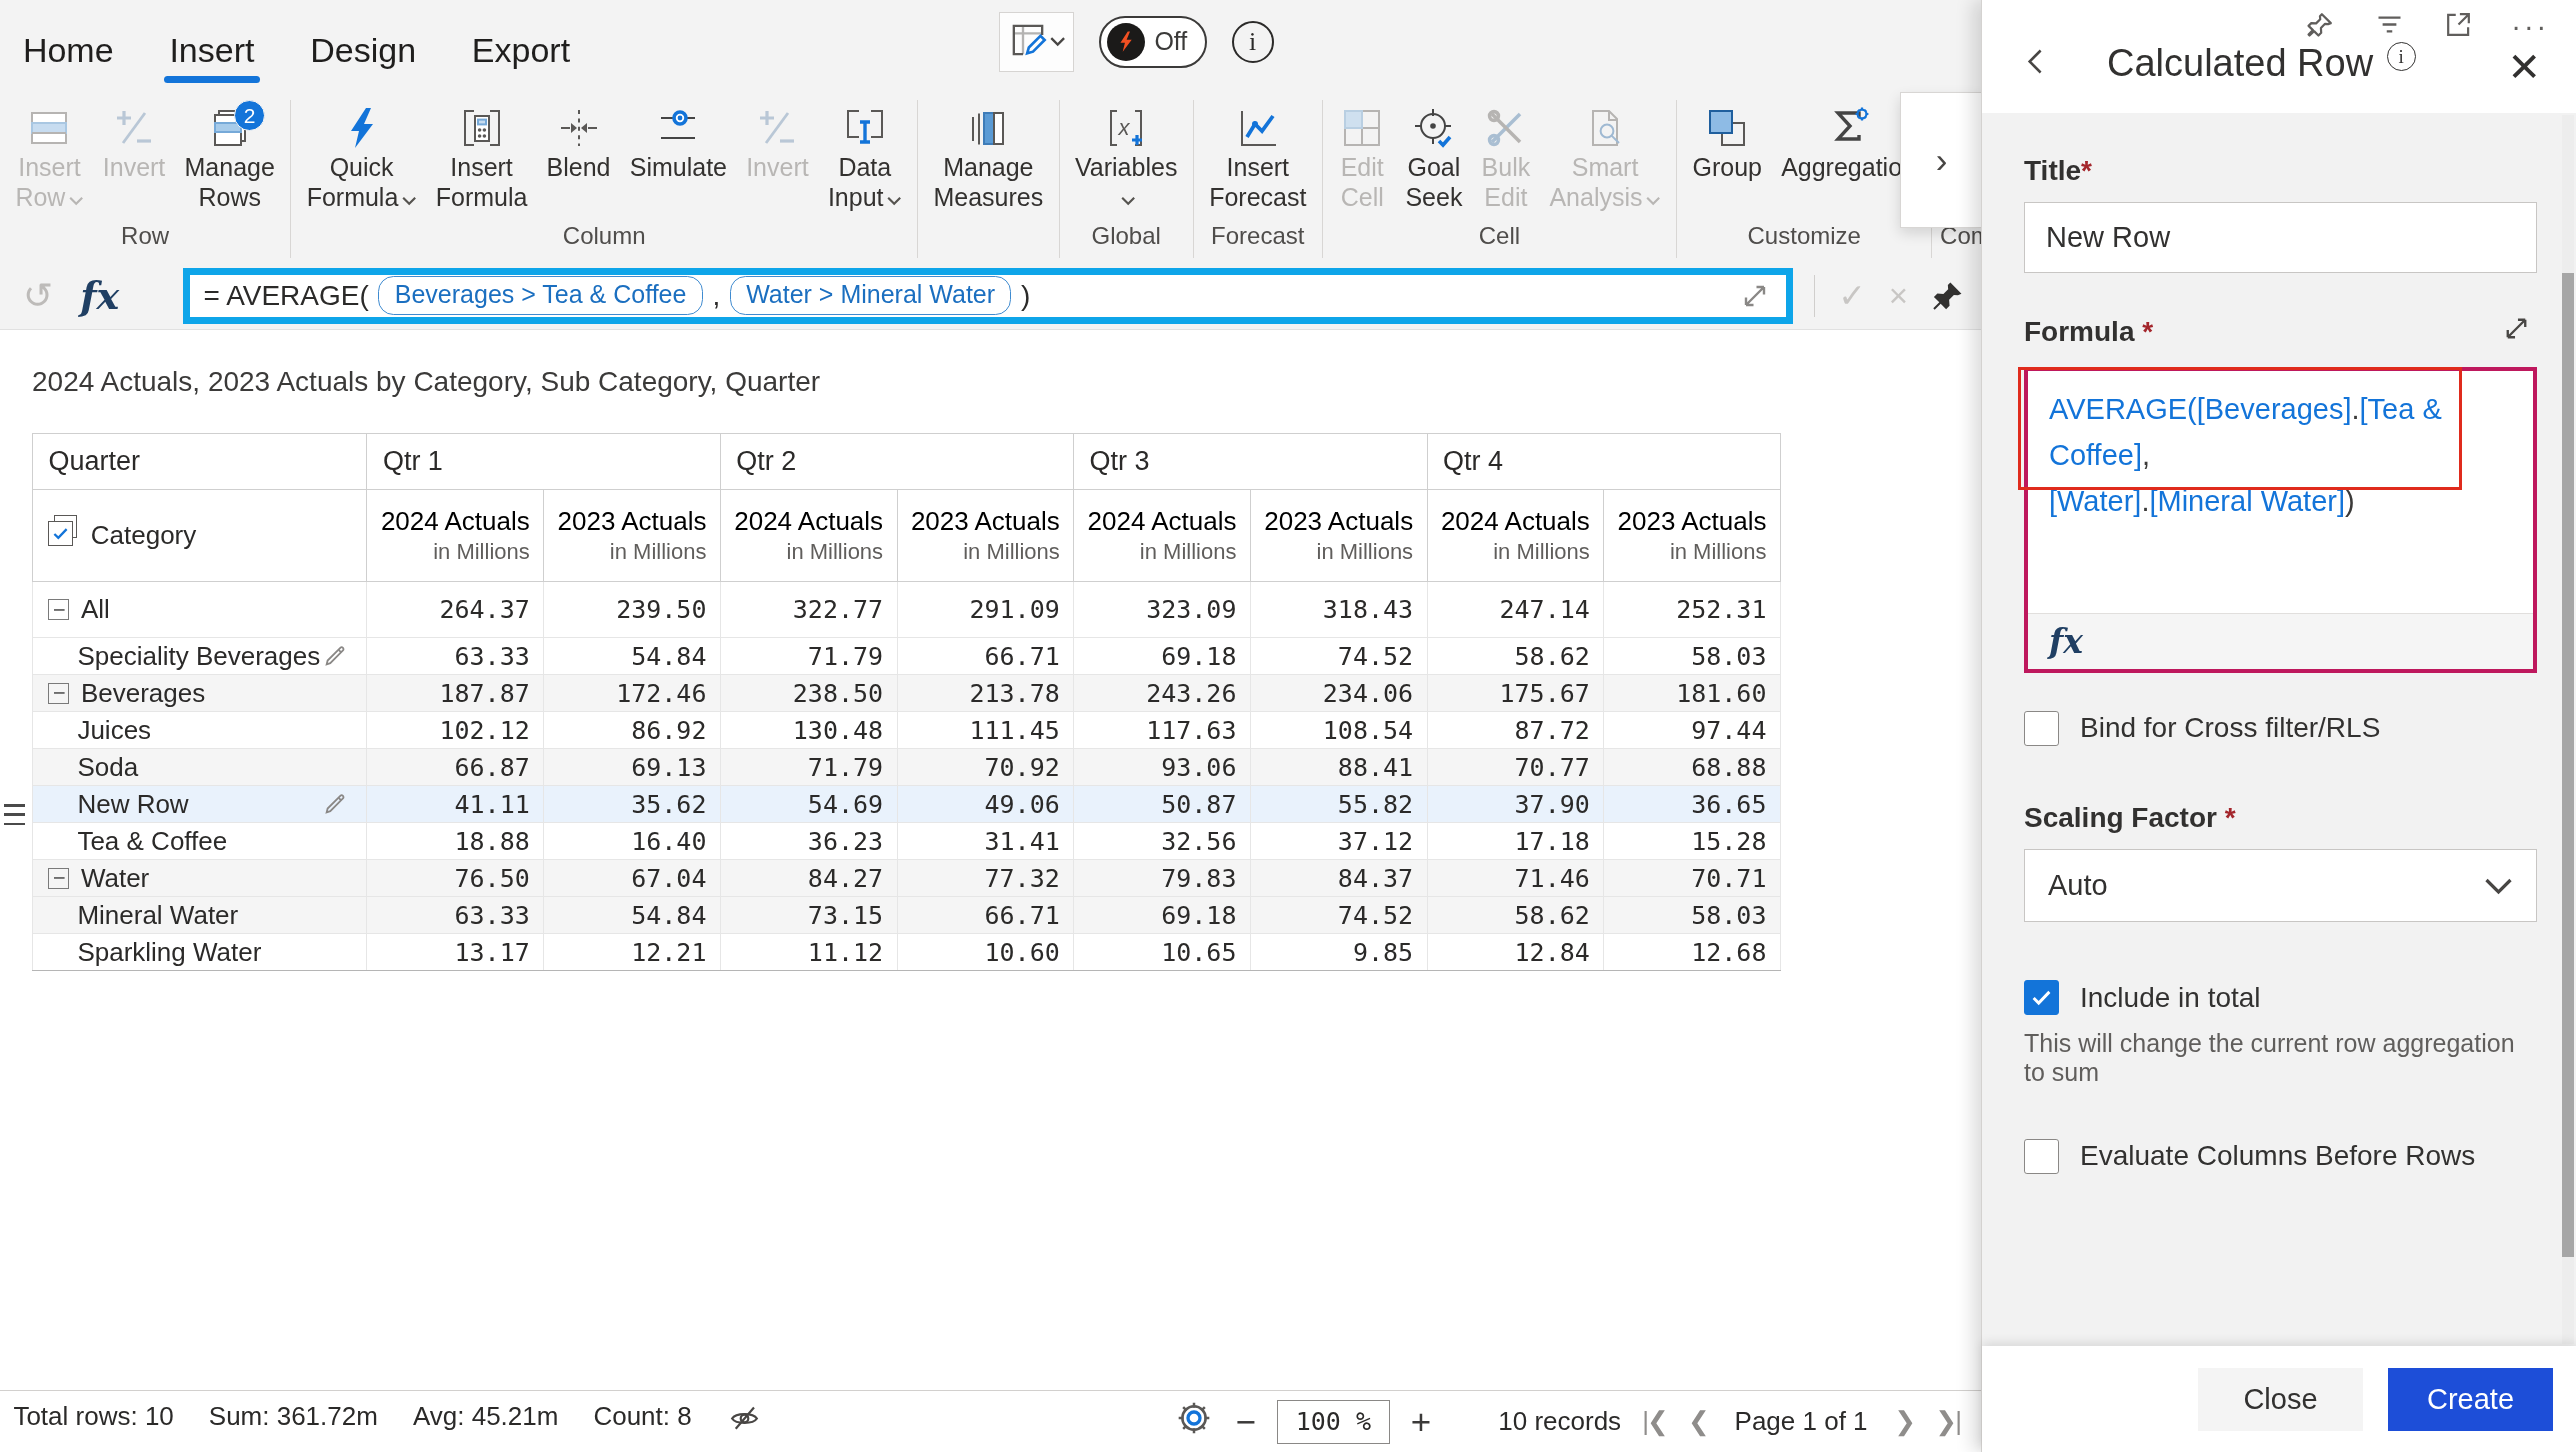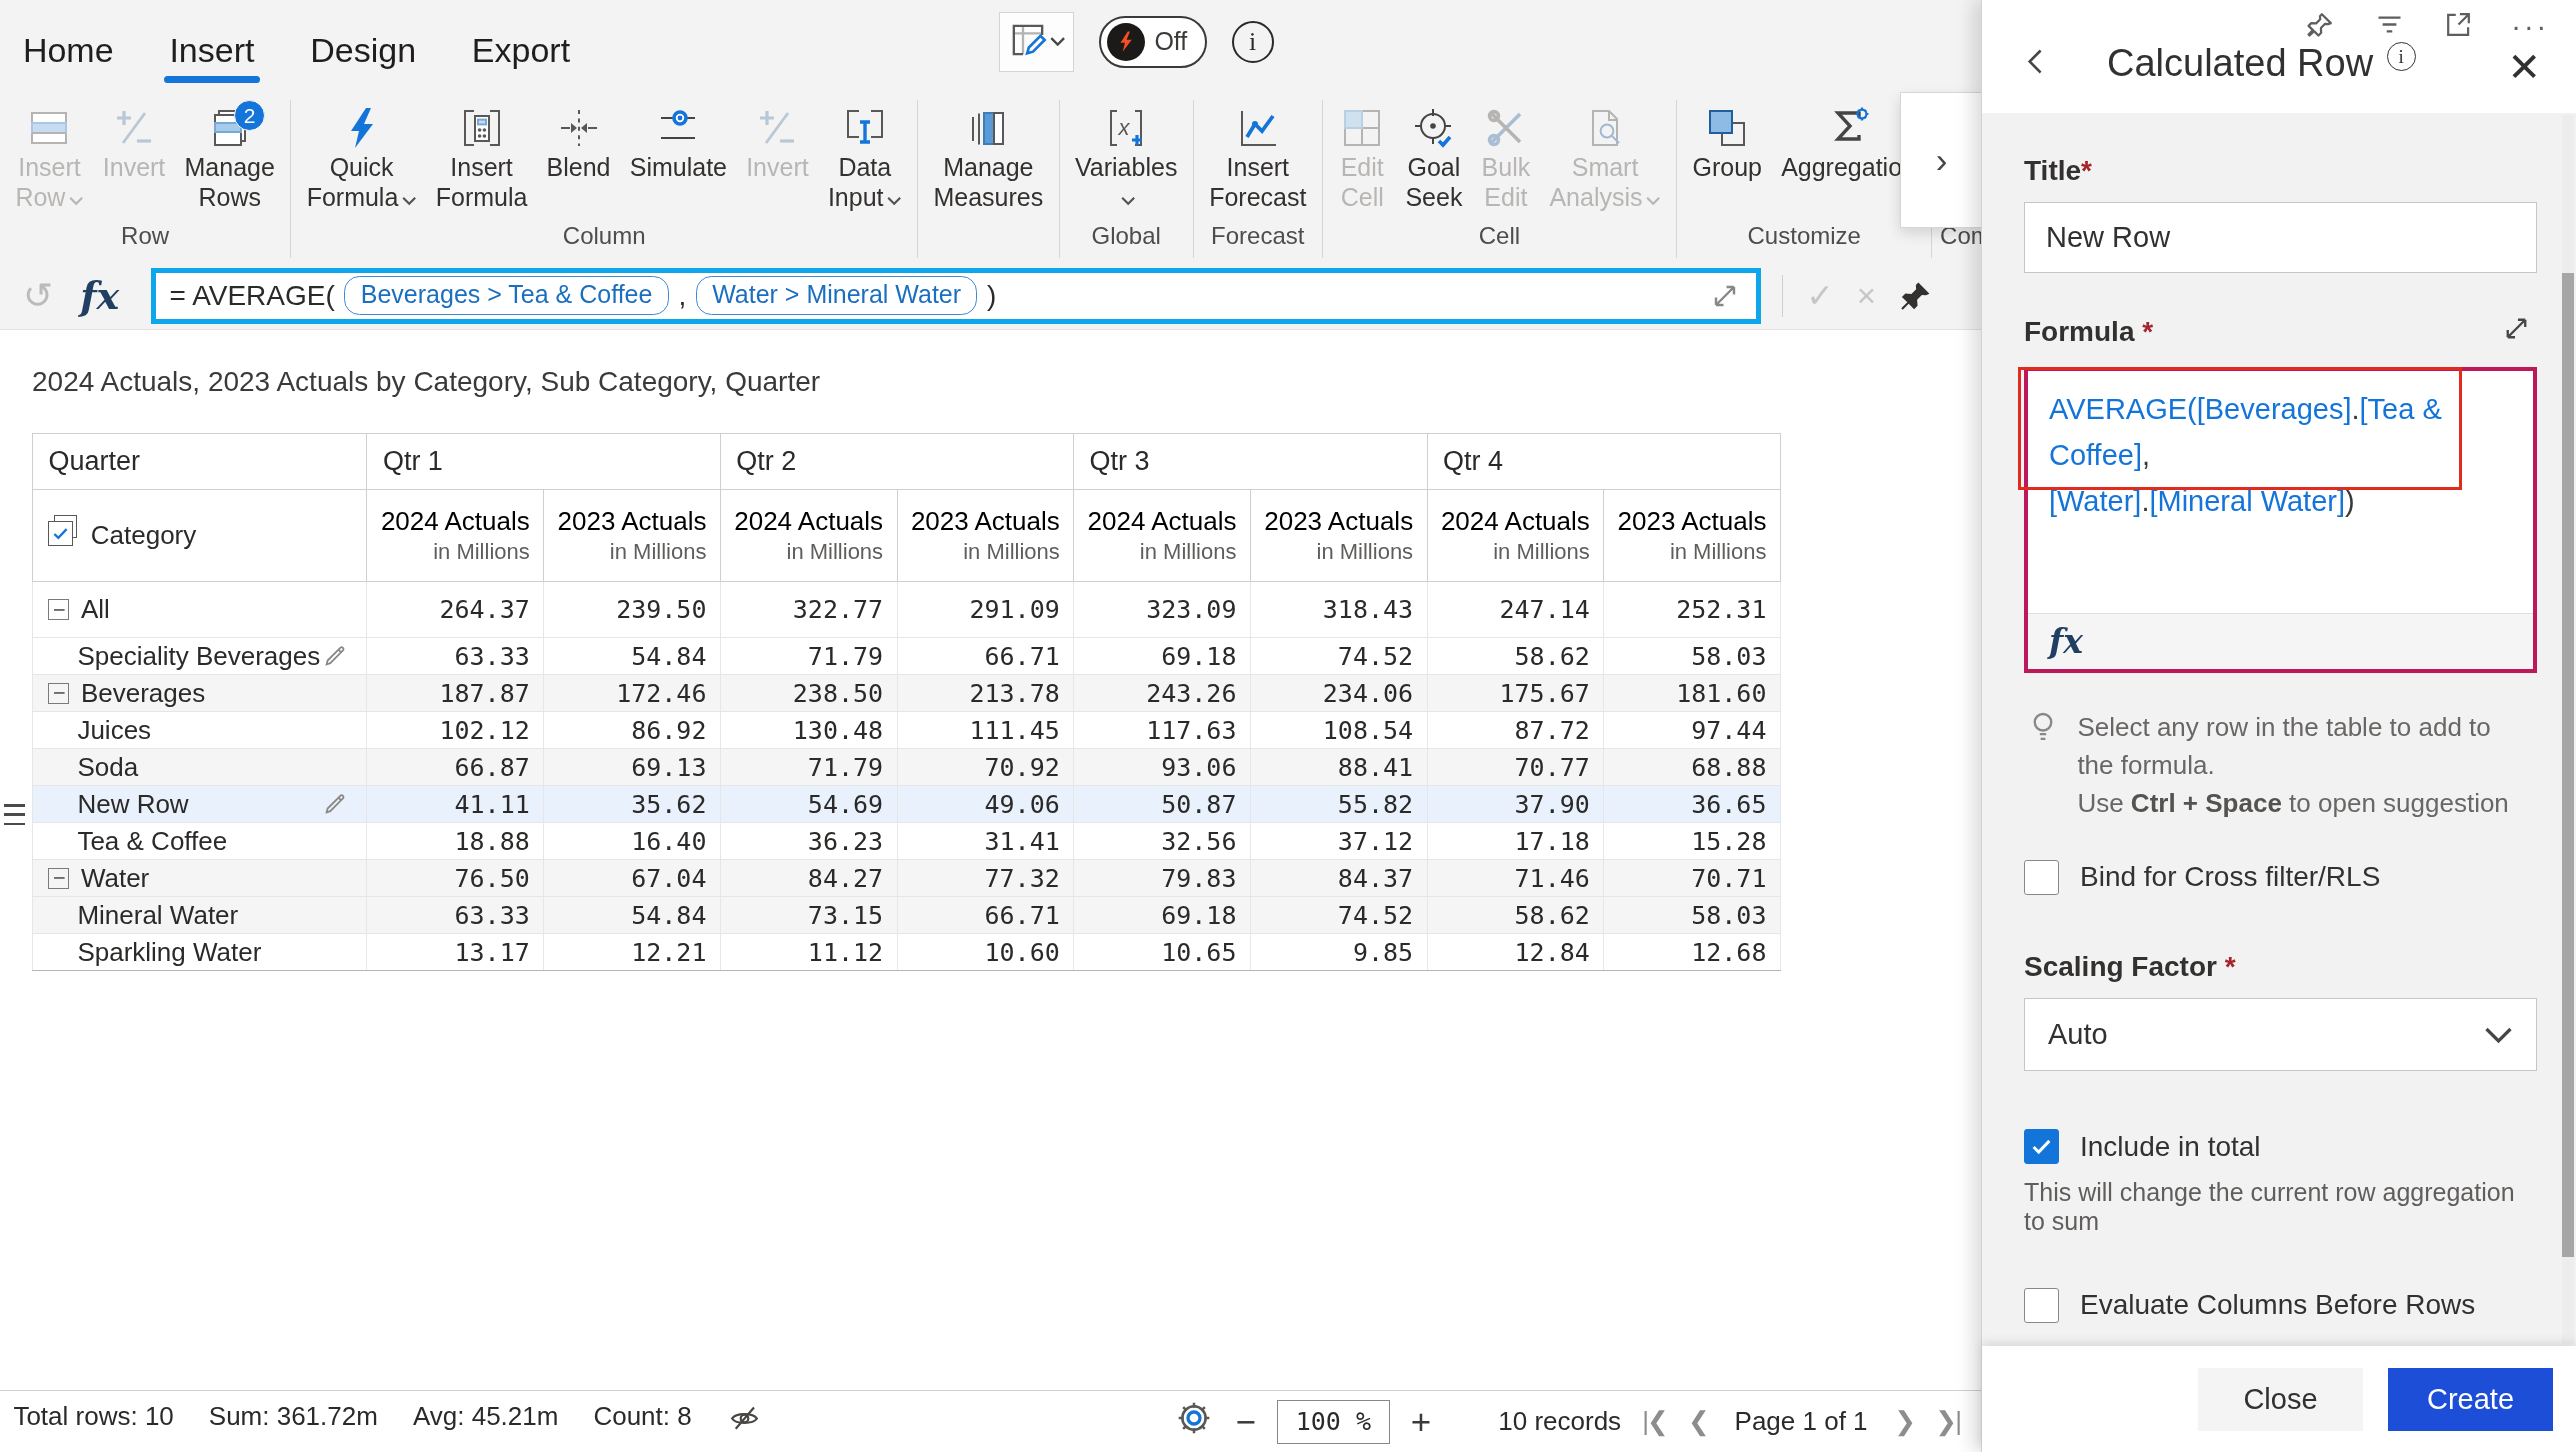--- a/index.html
+++ b/index.html
@@ -42,21 +42,21 @@
 
   
   #overflowbtn { position:absolute; left:1900px; top:92px; width:83px; height:136px; background:#fff; border:1px solid #d8d6d4;
                  box-shadow:0 5.8px 13.4px rgba(0,0,0,.14); display:flex; align-items:center; justify-content:center;
                  font-size:35px; color:#484644; }
 
   
   #fbar { position:absolute; left:0; top:261px; width:1981px; height:69px; display:flex; align-items:center; }
   .undo { margin-left:23px; font-size:36px; color:#bdbbb9; }
   .fxglyph { margin-left:27px; font-family:"DejaVu Serif", serif; font-style:italic; font-weight:bold; font-size:38px; color:#203f63; }
-  #finput { margin-left:32px; width:1610px; height:56px; background:#fff; border:5px solid #0ea5e9; display:flex; align-items:center; padding:0 13.4px; }
+  #finput { margin-left:64px; width:1610px; height:56px; background:#fff; border:7px solid #0ea5e9; display:flex; align-items:center; padding:0 13.4px; }
   #fexpr { display:flex; align-items:center; gap:9.6px; font-size:28px; color:#2b2a29; flex:1; }
   .pill { border:1.9px solid #3f8bd0; border-radius:15.4px; color:#1b6fc0; font-size:25px; padding:2.9px 15.4px 4.8px; white-space:nowrap; }
   .fico { margin-left:21px; display:flex; align-items:center; }
   .fdivider { width:1px; height:42px; background:#d0cecc; margin-left:21px; }
   .fchk,.fxx { margin-left:23px; font-size:33px; color:#c8c6c4; }
 
   
   #canvas { position:absolute; left:0; top:331px; width:1981px; height:1058px; background:#fff; }
   .rtitle { position:absolute; left:32px; top:35px; font-size:28px; color:#3b3a39; }
 
@@ -758,30 +758,20 @@
 
       <div id="feditor">
         <div id="fxlines">
             <div><span class="b">AVERAGE(</span><span class="b">[Beverages]</span><span class="d">.</span><span class="b">[Tea &amp; Coffee]</span><span class="d">,</span></div>
             <div><span class="b">[Water]</span><span class="d">.</span><span class="b">[Mineral Water]</span><span class="d">)</span></div>
           </div>
         <div class="fxstrip">fx</div>
         <div id="redannot"></div>
       </div>
 
-      <div class="hint">
-        <span><svg viewBox="0 0 24 24" width="38" height="38" fill="none" stroke="#8a8886" stroke-width="1.5">
-              <circle cx="12" cy="9" r="5.2"></circle>
-              <path d="M10 16.5h4M10.5 19.5h3"></path>
-            </svg></span>
-        <span>
-          <span>Select any row in the table to add to the formula.</span><br>
-          <span>Use </span><b>Ctrl + Space</b><span> to open suggestion</span>
-        </span>
-      </div>
 
       <div class="cbrow" id="bindrow">
         <span class="cb"></span>
         <span class="cblabel">Bind for Cross filter/RLS</span>
       </div>
 
       <div class="flabel" id="scalelabel"><span>Scaling Factor</span>&nbsp;<span class="req">*</span></div>
       <div class="dropdown">
         <span>Auto</span>
         <svg viewBox="0 0 14 9" width="29" height="18">

